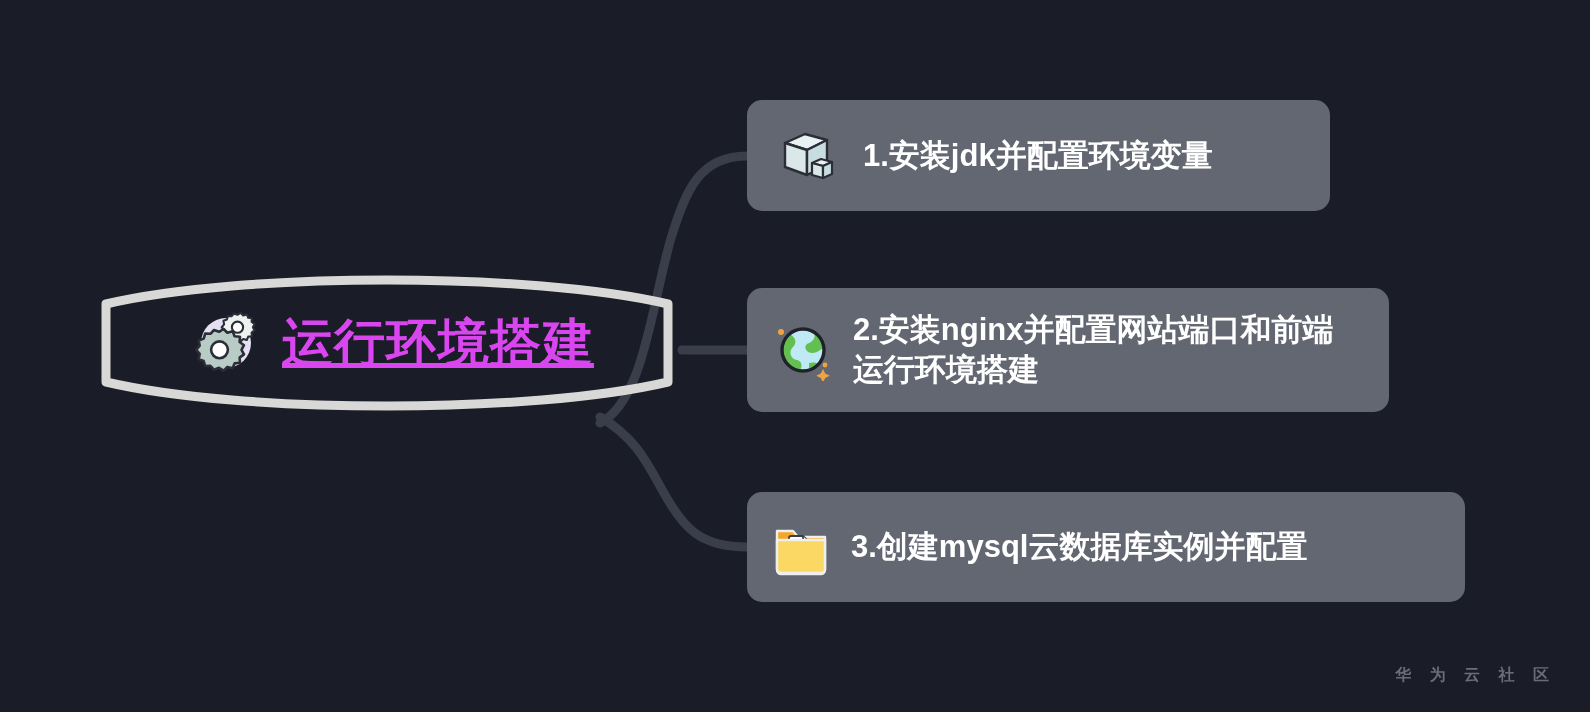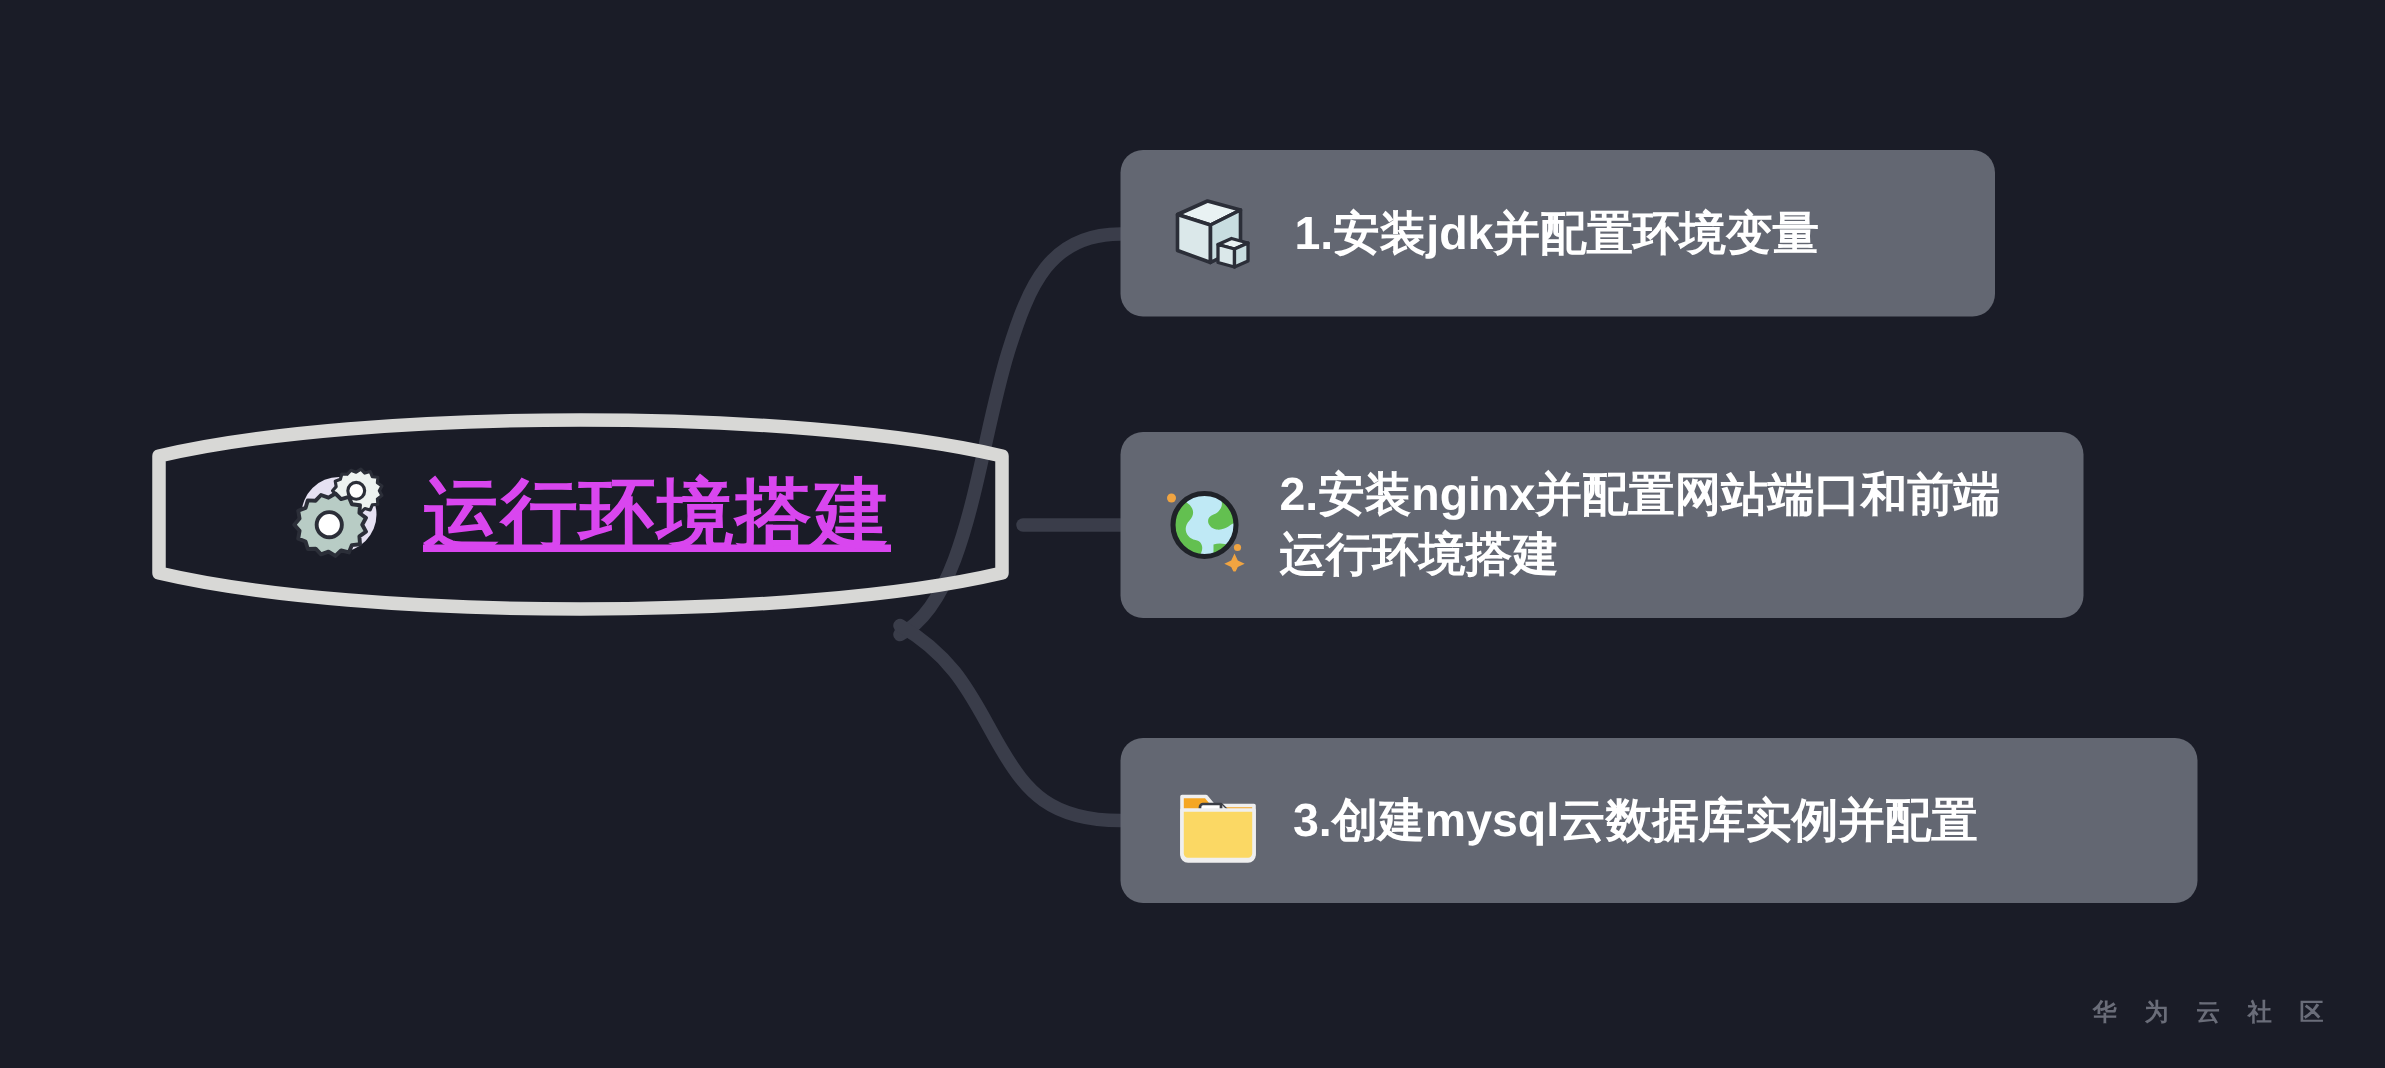--- a/index.html
+++ b/index.html
@@ -102,21 +102,21 @@
     padding: 0 18px 0 26px;
     gap: 18px;
   }
   #card-2 .card-icon { width: 62px; height: 62px; }
   #card-2 .card-label { font-size: 31px; }
   #card-3 {
     left: 747px;
     top: 492px;
     width: 718px;
     height: 110px;
-    padding: 0 22px 0 35px;
+    padding: 0 22px 0 24px;
     gap: 20px;
   }
   #card-3 .card-icon { width: 60px; height: 60px; }
   #card-3 .card-label { font-size: 31px; white-space: nowrap; }
   
   #watermark {
     position: absolute;
     right: 34px;
     bottom: 26px;
     color: #6a6d79;

